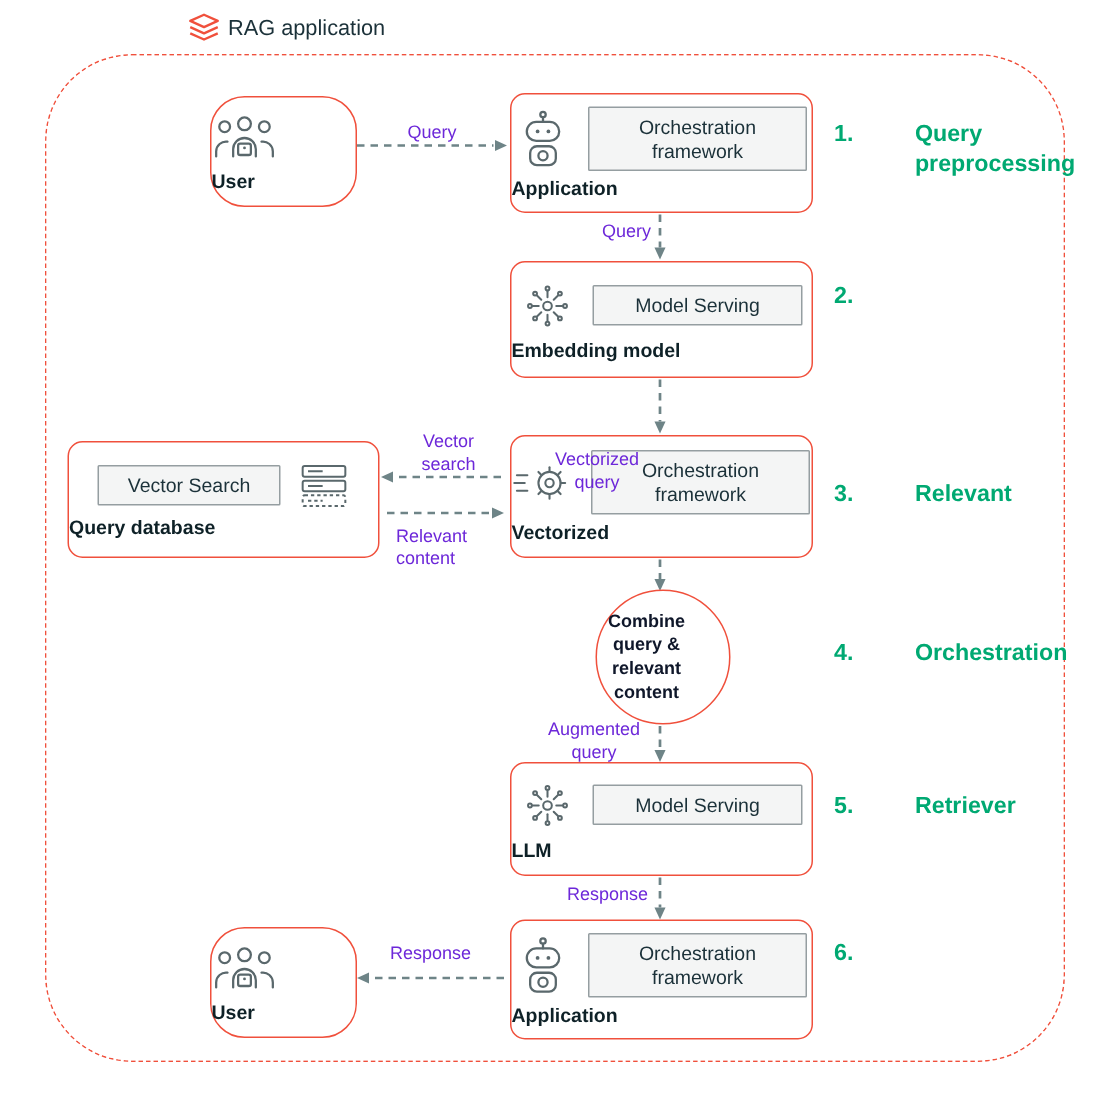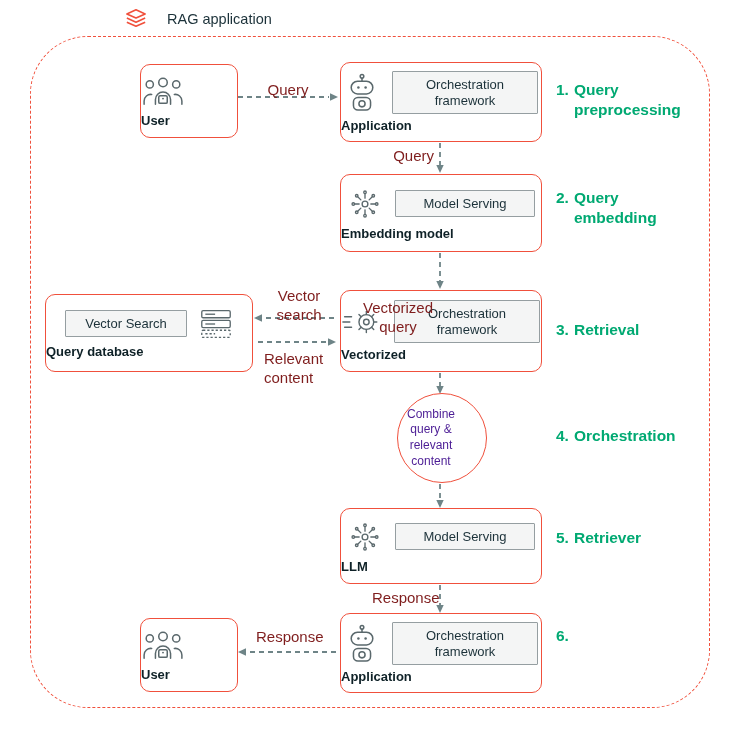--- a/index.html
+++ b/index.html
@@ -4,68 +4,68 @@
 <style>
   html,body{margin:0;padding:0;background:#ffffff;}
   body{font-family:"Liberation Sans","DejaVu Sans",sans-serif;color:#1b3139;}
   .canvas{position:relative;width:736px;height:731px;background:#fff;overflow:hidden;}
 
   
   .frame{position:absolute;left:30px;top:36px;width:678px;height:670px;
          border:1.5px dashed #f0503c;border-radius:58px;}
 
   
-  .brand{position:absolute;left:124px;top:8px;display:flex;align-items:center;gap:19px;z-index:3;}
+  .brand{position:absolute;left:124px;top:8px;display:flex;align-items:center;gap:4px;z-index:3;}
   .brand .title{font-size:14.5px;font-weight:500;color:#1b3139;}
 
   
   .arrows{position:absolute;left:0;top:0;z-index:1;}
 
   
   .node{position:absolute;background:#fff;border:1.5px solid #f0503c;border-radius:10px;z-index:2;
         display:flex;flex-direction:column;align-items:flex-start;justify-content:center;}
   .nlabel{font-weight:700;font-size:13px;color:#0e2127;margin-top:4px;}
 
-  .user{width:96px;height:72px;}
+  .user{width:96px;height:72px;border-radius:23px;}
   #user-top{left:140px;top:64px;}
   #user-bottom{left:140px;top:618px;}
 
   .proc{width:200px;}
   #app-top{left:340px;top:62px;height:78px;}
   #embed{left:340px;top:174px;height:76px;}
   #retriever{left:340px;top:290px;height:80px;}
   #llm{left:340px;top:508px;height:74px;}
   #app-bottom{left:340px;top:613px;height:78px;}
 
   .row{display:flex;align-items:center;justify-content:center;gap:12px;width:100%;}
   .inner-box{background:#f4f5f5;border:1px solid #959ea1;color:#1b3139;font-size:13px;
              line-height:1.22;padding:5px 8px;text-align:center;border-radius:1px;
              min-width:122px;max-width:128px;}
   .inner-box.vs{min-width:104px;max-width:112px;}
 
   #vectordb{left:45px;top:294px;width:206px;height:76px;}
 
   .circle{left:397px;top:393px;width:88px;height:88px;border-radius:50%;text-align:center;}
-  .circle-text{font-size:12px;line-height:1.3;width:66px;color:#4c1d95;}
-
-  
-  .alabel{position:absolute;font-size:15px;color:#7f1d1d;line-height:1.25;z-index:2;}
+  .circle-text{font-size:12px;line-height:1.3;width:66px;color:#0f172a;font-weight:bold;}
+
+  
+  .alabel{position:absolute;font-size:12px;color:#6d28d9;line-height:1.25;z-index:2;}
   #al-q1{left:262px;top:81px;width:52px;text-align:center;}
   #al-q2{left:392px;top:147px;width:42px;text-align:right;}
   #al-vq{left:362px;top:254px;width:72px;text-align:center;margin-top:45px;}
   #al-vs{left:268px;top:287px;width:62px;text-align:center;}
   #al-rc{left:264px;top:350px;width:70px;}
   #al-aq{left:358px;top:479px;width:76px;text-align:center;}
   #al-resp-v{left:372px;top:589px;width:60px;text-align:right;}
   #al-resp-h{left:256px;top:628px;width:62px;text-align:center;}
 
   
   .step{position:absolute;left:556px;display:flex;gap:5px;color:#00a972;font-weight:700;
         font-size:15.5px;line-height:1.28;z-index:2;}
-  .step .slabel{max-width:106px;}
+  .step .slabel{max-width:106px;margin-left:36px;}
   #step-1{top:80px;}
   #step-2{top:188px;}
   #step-3{top:320px;}
   #step-4{top:426px;}
   #step-5{top:528px;}
   #step-6{top:626px;}
 
   .icon{flex:0 0 auto;}
 </style>
 </head>
@@ -277,34 +277,34 @@
       </g>
     </svg>
     <div class="nlabel">User</div>
   </div>
 
   <div class="alabel" id="al-q1">Query</div>
   <div class="alabel" id="al-q2">Query</div>
   <div class="alabel" id="al-vq">Vectorized query</div>
   <div class="alabel" id="al-vs">Vector search</div>
   <div class="alabel" id="al-rc">Relevant content</div>
+  <div class="alabel" id="al-aq">Augmented query</div>
   <div class="alabel" id="al-resp-v">Response</div>
   <div class="alabel" id="al-resp-h">Response</div>
 
   <div class="step" id="step-1">
     <span class="num">1.</span>
     <span class="slabel">Query preprocessing</span>
   </div>
   <div class="step" id="step-2">
     <span class="num">2.</span>
-    <span class="slabel">Query embedding</span>
   </div>
   <div class="step" id="step-3">
     <span class="num">3.</span>
-    <span class="slabel">Retrieval</span>
+    <span class="slabel">Relevant</span>
   </div>
   <div class="step" id="step-4">
     <span class="num">4.</span>
     <span class="slabel">Orchestration</span>
   </div>
   <div class="step" id="step-5">
     <span class="num">5.</span>
     <span class="slabel">Retriever</span>
   </div>
   <div class="step" id="step-6">

